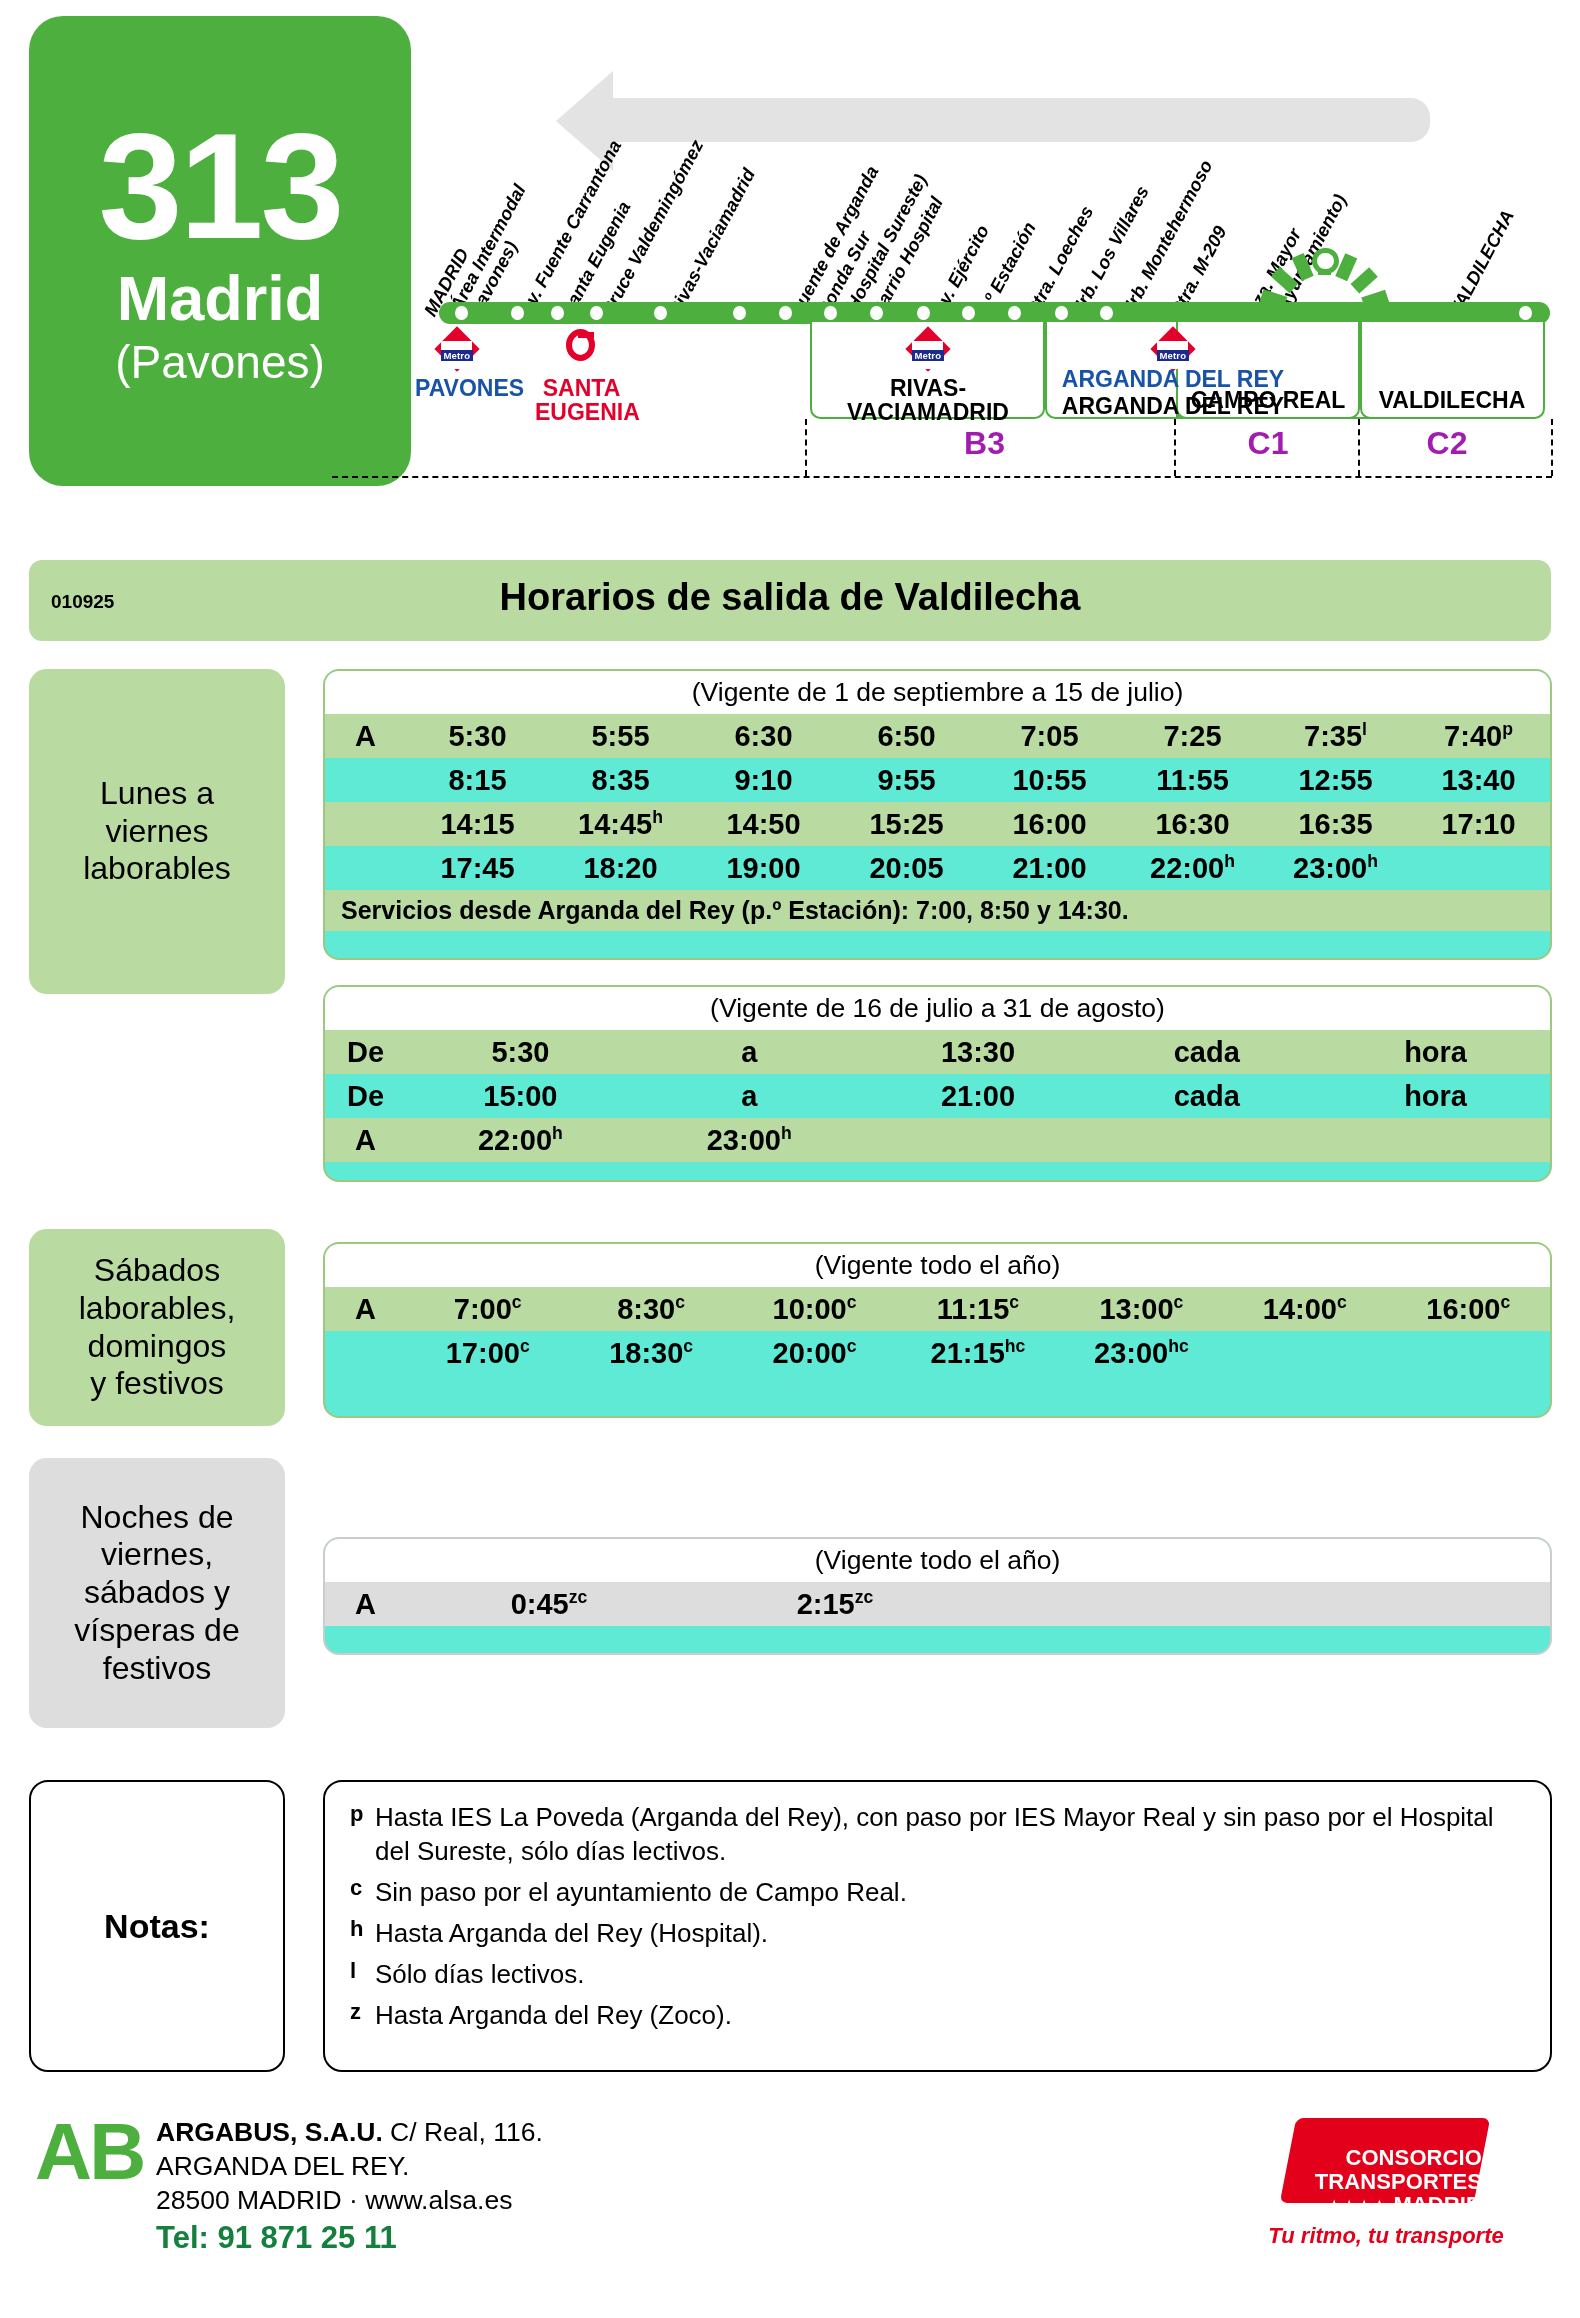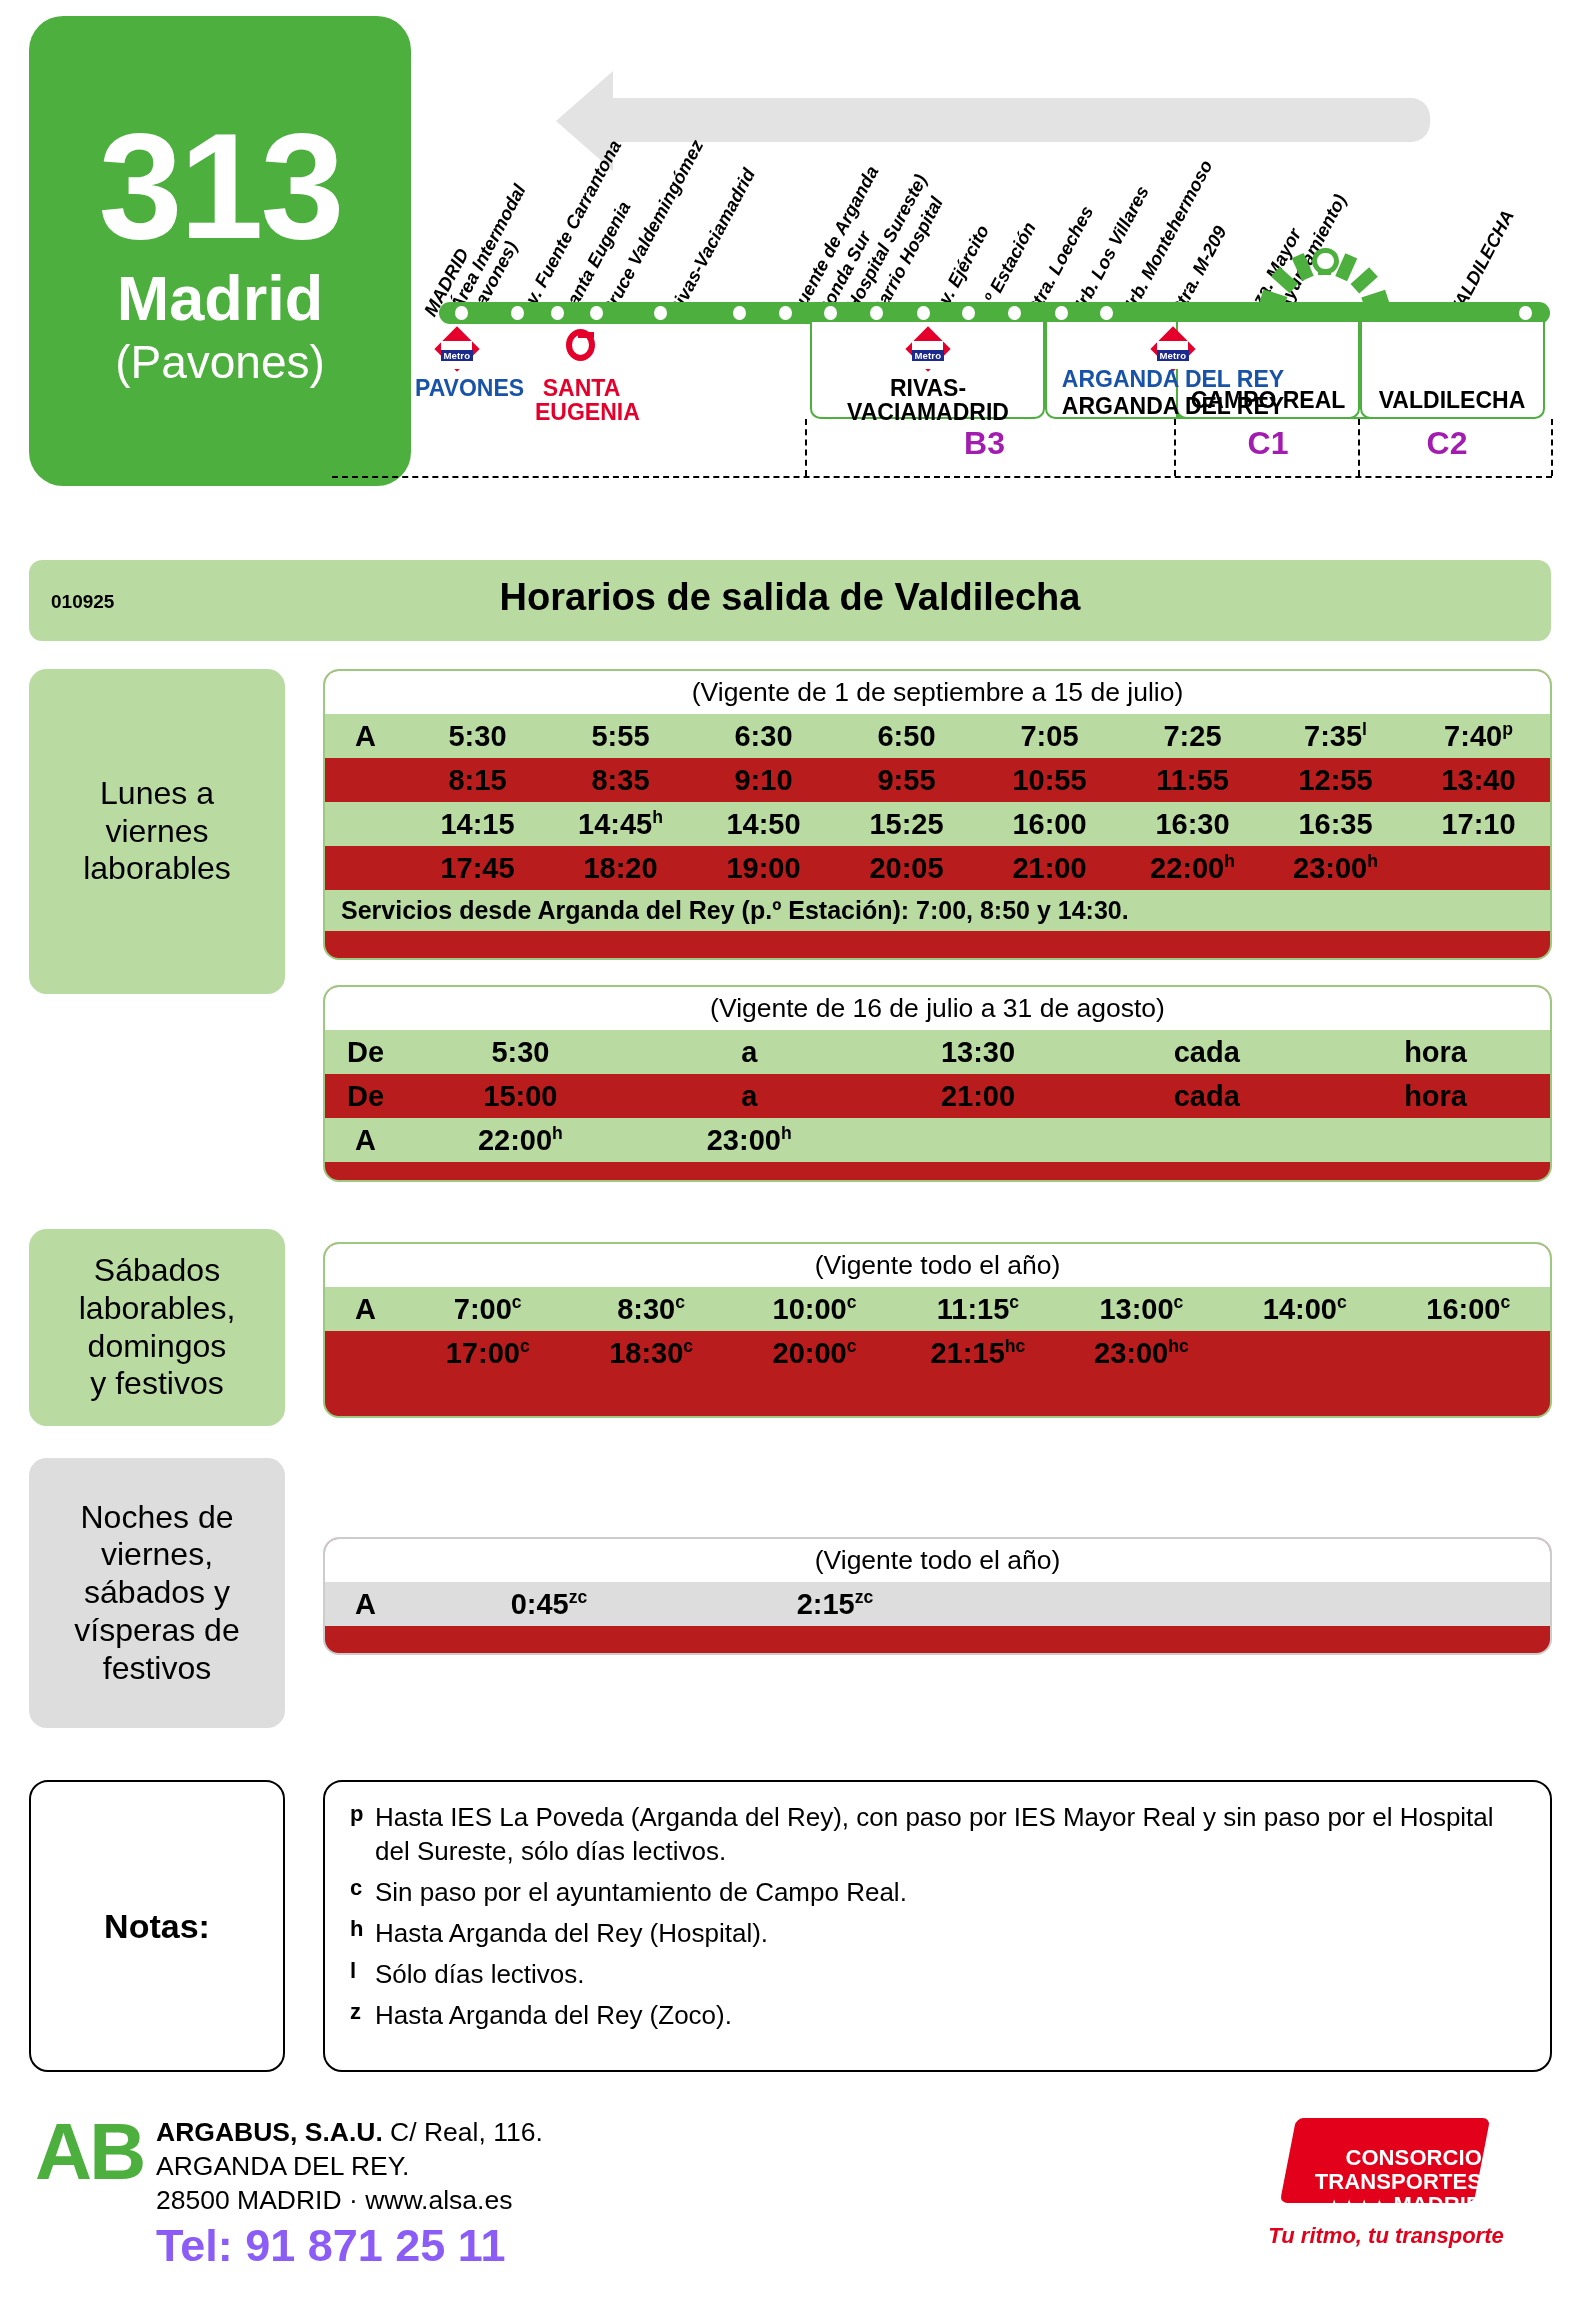--- a/index.html
+++ b/index.html
@@ -82,21 +82,21 @@
   .title-text{position:absolute;left:0;top:16px;width:100%;text-align:center;
     font-size:38px;font-weight:bold;color:#000;}
 
   
   .day-tag{position:absolute;background:#b9dba2;border-radius:17.6px;
     display:flex;align-items:center;justify-content:center;text-align:center;
     font-size:32px;font-weight:normal;color:#000;line-height:1.18;padding:0 5.9px;box-sizing:border-box;}
   .day-tag.grey{background:#dddddd;}
 
   .sched-card{position:absolute;border:2.2px solid #9cc97f;border-radius:16px;
-    background:#b91c1c;overflow:hidden;box-sizing:border-box;}
+    background:#5eead4;overflow:hidden;box-sizing:border-box;}
   .sched-card.grey{border-color:#cccccc;}
   .sched-head{height:43px;display:flex;align-items:center;justify-content:center;
     font-size:26.5px;color:#000;background:#fff;}
   .sched-row{display:flex;align-items:center;height:44px;}
   .sched-row.shade{background:#b9dba2;}
   .sched-row.shadegrey{background:#dddddd;}
   .cell{flex:1;text-align:center;font-size:29px;font-weight:bold;color:#000;white-space:nowrap;}
   .cell sup{font-size:17.6px;font-weight:bold;vertical-align:super;}
   .cell.lead{flex:0 0 81px;}
   .note-row{font-size:25px;font-weight:bold;color:#000;padding:5.9px 0 5.9px 16px;background:#b9dba2;}
@@ -113,21 +113,21 @@
 
   
   .footer{position:absolute;left:0;top:2094px;width:1581px;height:224px;}
   .ab-logo{position:absolute;left:35px;top:17.6px;font-size:79px;font-weight:bold;color:#4caf3e;
     letter-spacing:-2.9px;line-height:1;}
   .addr{position:absolute;left:156px;top:22px;}
   .addr-l1{font-size:26.5px;color:#000;line-height:1.28;}
   .addr-l1 b{font-weight:bold;}
   .addr-l2{font-size:26.5px;color:#000;line-height:1.28;}
   .addr-l3{font-size:26.5px;color:#000;line-height:1.28;}
-  .tel{position:absolute;left:156px;top:126px;font-size:45px;font-weight:bold;color:#8b5cf6;}
+  .tel{position:absolute;left:156px;top:126px;font-size:31px;font-weight:bold;color:#15803d;}
 
   .crtm{position:absolute;left:1288px;top:23.5px;width:194px;height:85px;background:#e2001a;
     transform:skewX(-11deg);border-radius:7.3px;}
   .crtm-txt{position:absolute;left:1288px;top:29px;width:194px;text-align:right;color:#fff;
     font-size:22px;font-weight:bold;line-height:1.07;letter-spacing:0.1px;margin-top:23px;}
   .crtm-stars{font-size:16px;letter-spacing:0.7px;}
   .crtm-tag{position:absolute;left:1261px;top:129px;width:250px;text-align:center;
     color:#e2001a;font-size:22px;font-weight:bold;font-style:italic;}
 </style>
 </head>

